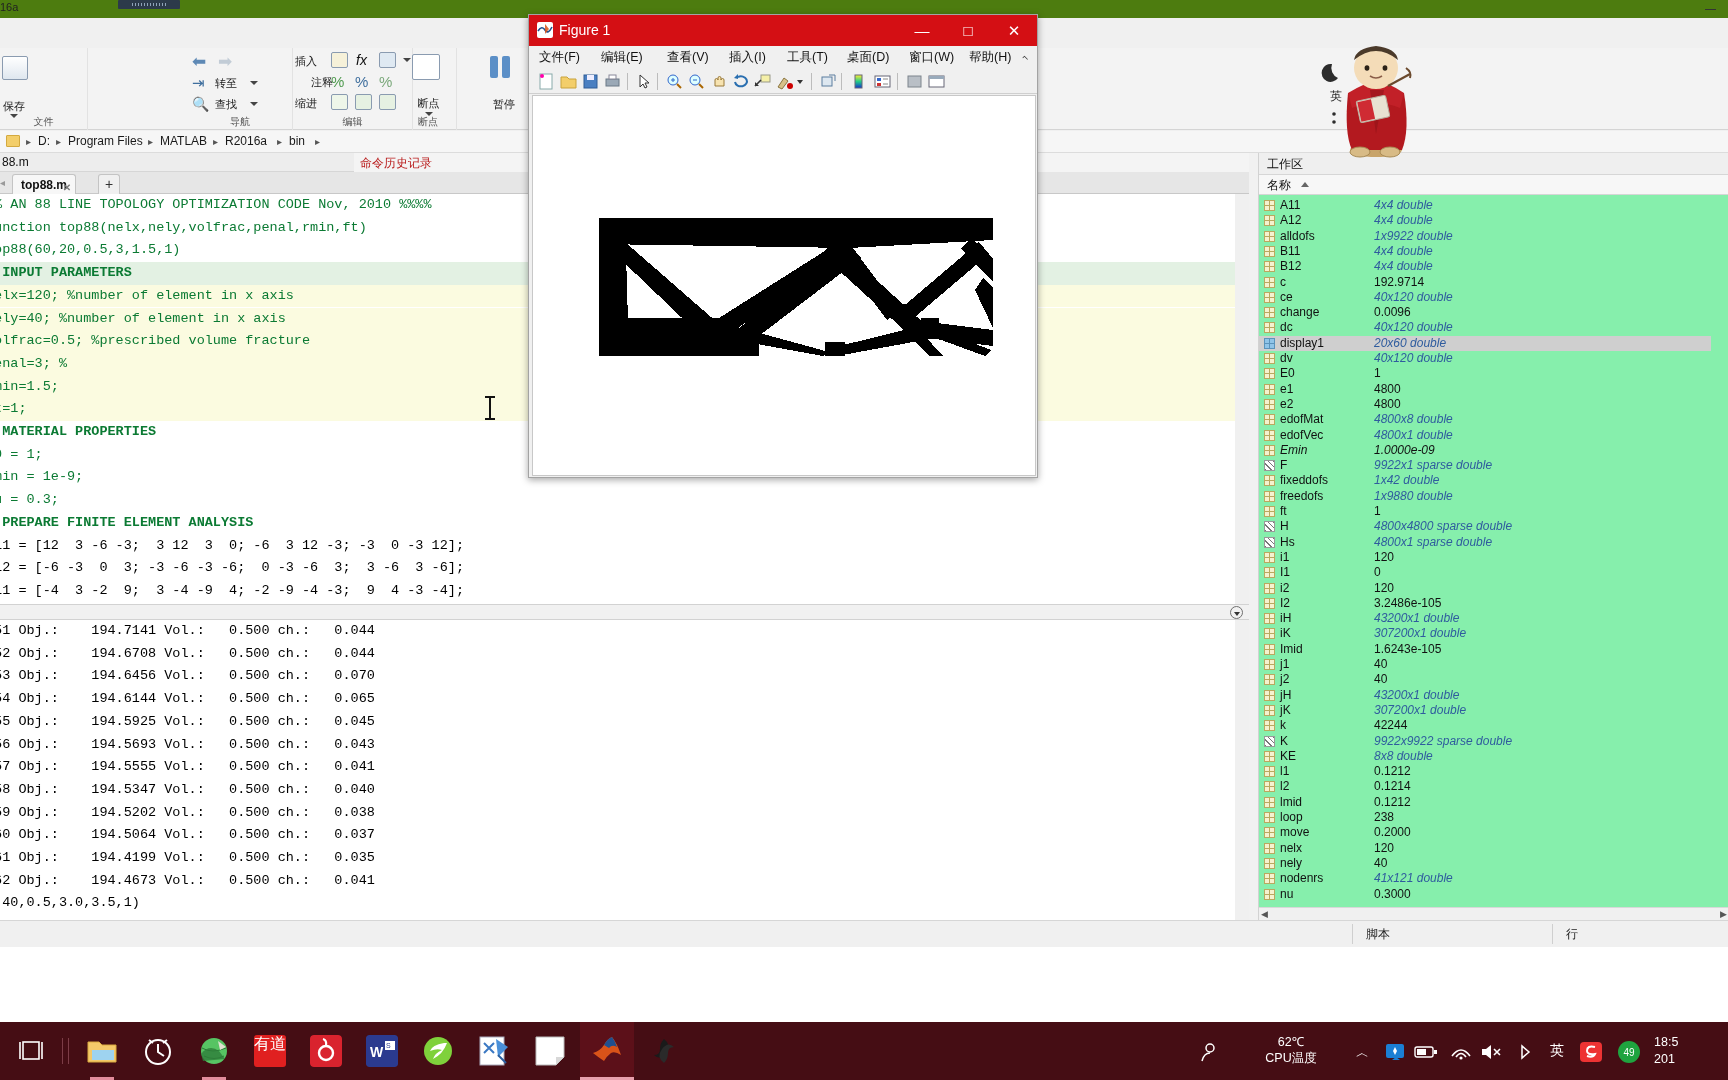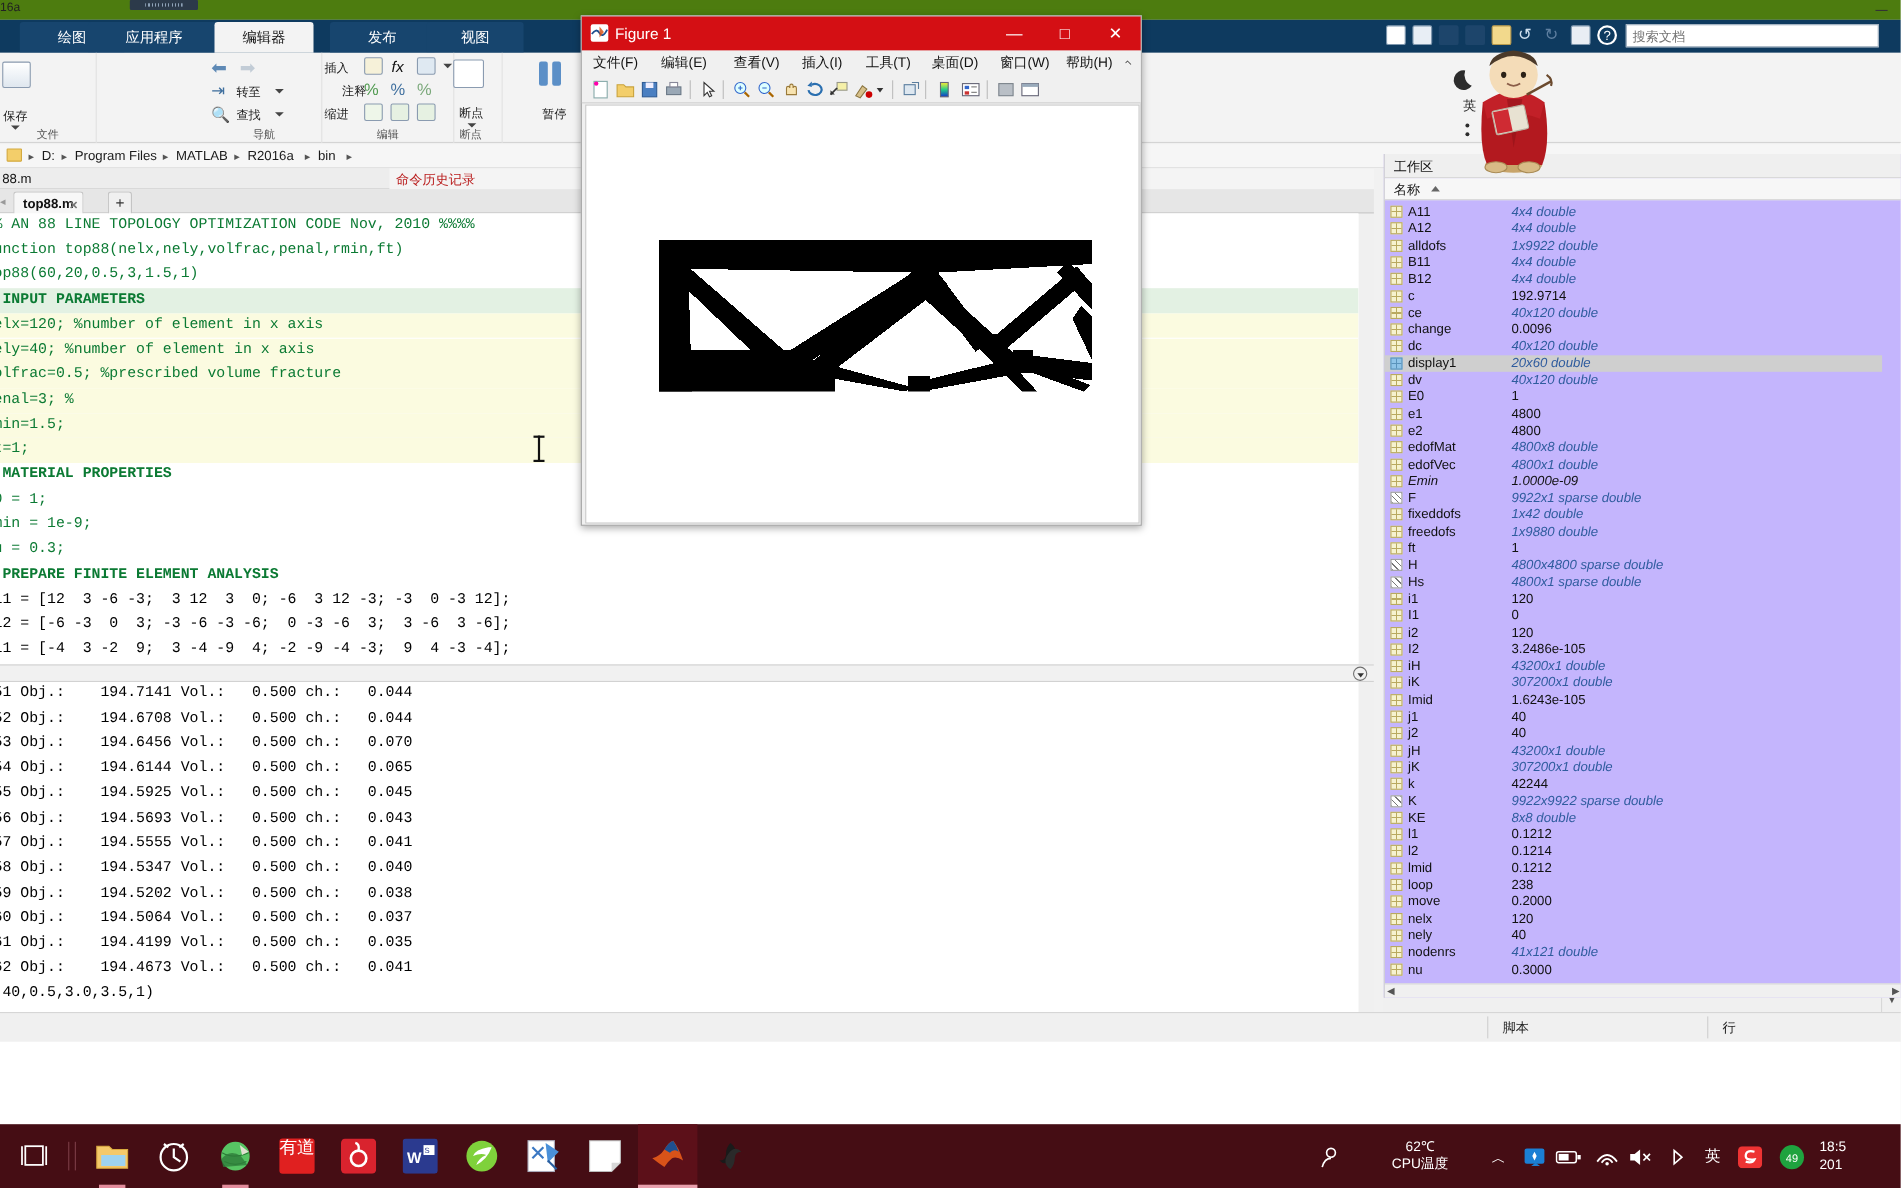--- a/index.html
+++ b/index.html
@@ -101,21 +101,21 @@
   .cmdline { position:absolute; left:0; font-family:"Liberation Mono", monospace; font-size:13.5px;
              white-space:pre; color:#000; height:22.7px; line-height:22.7px; }
   .cmd-scroll { position:absolute; right:0; top:620px; width:18px; height:300px; background:#f0f0f0; border-left:1px solid #d8d8d8;}
   .cmd-scroll .up,.cmd-scroll .dn{position:absolute;left:2px;width:14px;height:14px;color:#555;font-size:9px;text-align:center;}
   .cmd-scroll .up{top:2px;} .cmd-scroll .dn{bottom:2px;}
 
   
   .vsplit { position:absolute; left:1249px; top:153px; width:9px; height:767px; background:#f1f1f1; }
 
   
-  .wspanel { position:absolute; left:1258px; top:140px; width:470px; height:767px; background:#c4b5fd; border-left:1px solid #d2d2d2;}
+  .wspanel { position:absolute; left:1258px; top:153px; width:470px; height:767px; background:#86efac; border-left:1px solid #d2d2d2;}
   .wshdr { position:absolute; left:0; top:0; width:470px; height:22px; background:#efefef; border-bottom:1px solid #d6d6d6;}
   .wshdr .t { position:absolute; left:8px; top:3px; font-size:12px; color:#111; }
   .wscolhdr { position:absolute; left:0; top:22px; width:470px; height:20px; background:#f7f7f7; border-bottom:1px solid #d6d6d6;}
   .wscolhdr .n { position:absolute; left:8px; top:2px; font-size:12px; color:#111;}
   .wscolhdr .asc { position:absolute; left:42px; top:7px; width:0;height:0;border-left:4px solid transparent;border-right:4px solid transparent;border-bottom:5px solid #666;}
   .wsrow { position:absolute; left:0; width:452px; height:15.3px; }
   .wsrow.sel { background:#cfcfcf; }
   .wsicon { position:absolute; left:5px; top:2px; width:11px; height:11px; border:1px solid #b9a95f;
             background:
               linear-gradient(to right, transparent 4px, #b9a95f 4px, #b9a95f 5px, transparent 5px),
@@ -179,40 +179,20 @@
 <div id="root">
 
   <div id="matlab">
 
     <div class="titlestrip">
       <span class="tt">16a</span>
       <div class="winbtn-min"></div>
     </div>
     <div class="darkchip"></div>
 
-    <div class="tabbar">
-      <div class="tab inactive" style="left:18px;width:95px;">绘图</div>
-      <div class="tab inactive" style="left:80px;width:120px;">应用程序</div>
-      <div class="tab active" style="left:195px;width:90px;">编辑器</div>
-      <div class="tab inactive" style="left:300px;width:95px;">发布</div>
-      <div class="tab inactive" style="left:388px;width:88px;">视图</div>
-
-      <div style="position:absolute;right:8px;top:2px;width:470px;height:26px;">
-        <div style="position:absolute;left:10px;top:3px;width:18px;height:18px;background:#fff;border:1px solid #7d96ad;border-radius:2px;"></div>
-        <div style="position:absolute;left:34px;top:3px;width:18px;height:18px;background:#e8eef5;border:1px solid #7d96ad;border-radius:2px;"></div>
-        <div style="position:absolute;left:58px;top:3px;width:18px;height:18px;background:#31547a;opacity:.45;border-radius:2px;"></div>
-        <div style="position:absolute;left:82px;top:3px;width:18px;height:18px;background:#31547a;opacity:.45;border-radius:2px;"></div>
-        <div style="position:absolute;left:106px;top:3px;width:18px;height:18px;background:#f2d98c;border:1px solid #b89a4d;border-radius:2px;"></div>
-        <div style="position:absolute;left:130px;top:5px;width:16px;height:14px;color:#cfe0ef;font-size:15px;line-height:14px;">↺</div>
-        <div style="position:absolute;left:154px;top:5px;width:16px;height:14px;color:#5e7fa0;font-size:15px;line-height:14px;">↻</div>
-        <div style="position:absolute;left:178px;top:3px;width:18px;height:18px;background:#e9eef4;border:1px solid #7d96ad;border-radius:2px;"></div>
-        <div style="position:absolute;left:202px;top:3px;width:18px;height:18px;border:2px solid #ffffff;border-radius:50%;color:#fff;font-size:12px;text-align:center;line-height:15px;">?</div>
-        <input style="position: absolute; left: 228px; top: 2px; width: 230px; height: 21px; border: 1px solid rgb(153, 170, 187); font-size: 12px; padding-left: 5px; background: rgb(255, 255, 255); color: rgb(51, 51, 51);" placeholder="搜索文档">
-      </div>
-    </div>
 
     <div class="ribbon">
 
       <div class="rgroup" style="left:0;width:88px;">
         <div class="sqico" style="left:2px;top:8px;width:26px;height:24px;"></div>
         <div class="bigbtn" style="left:-6px;top:36px;width:40px;height:28px;">
           <span class="cap">保存</span>
         </div>
         <div class="caret" style="left:10px;top:66px;"></div>
         <div class="glabel">文件</div>

